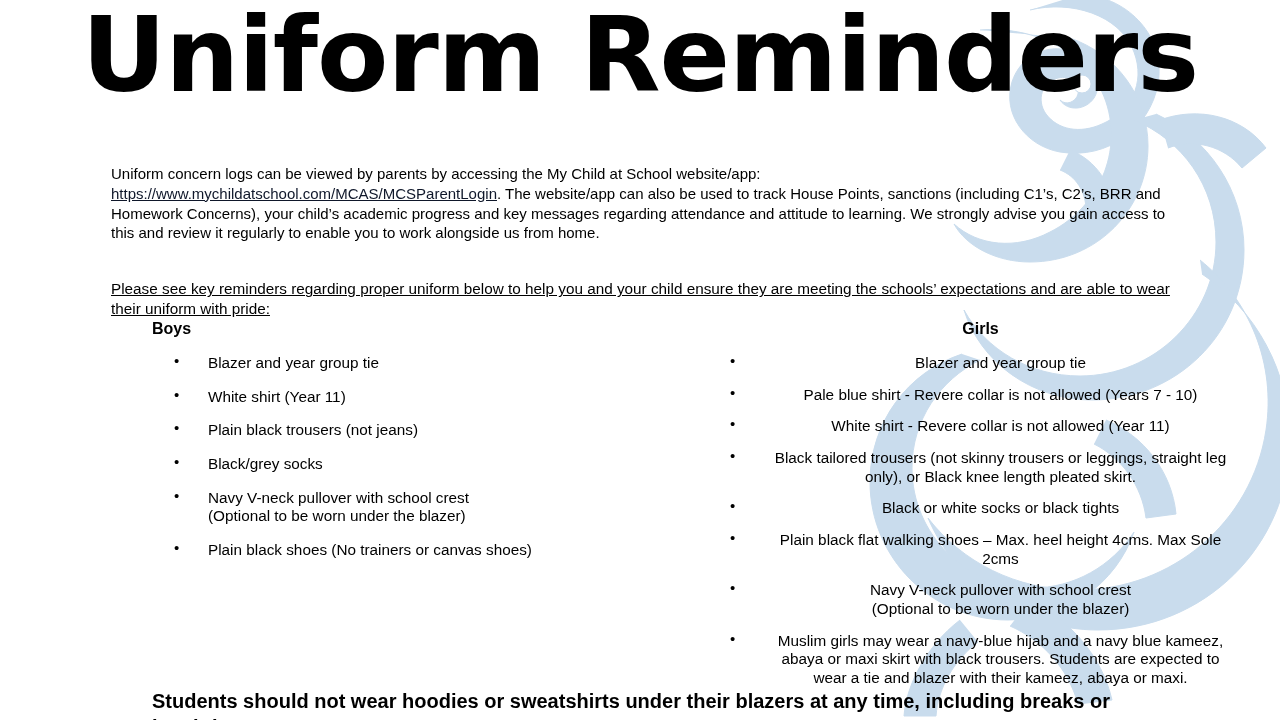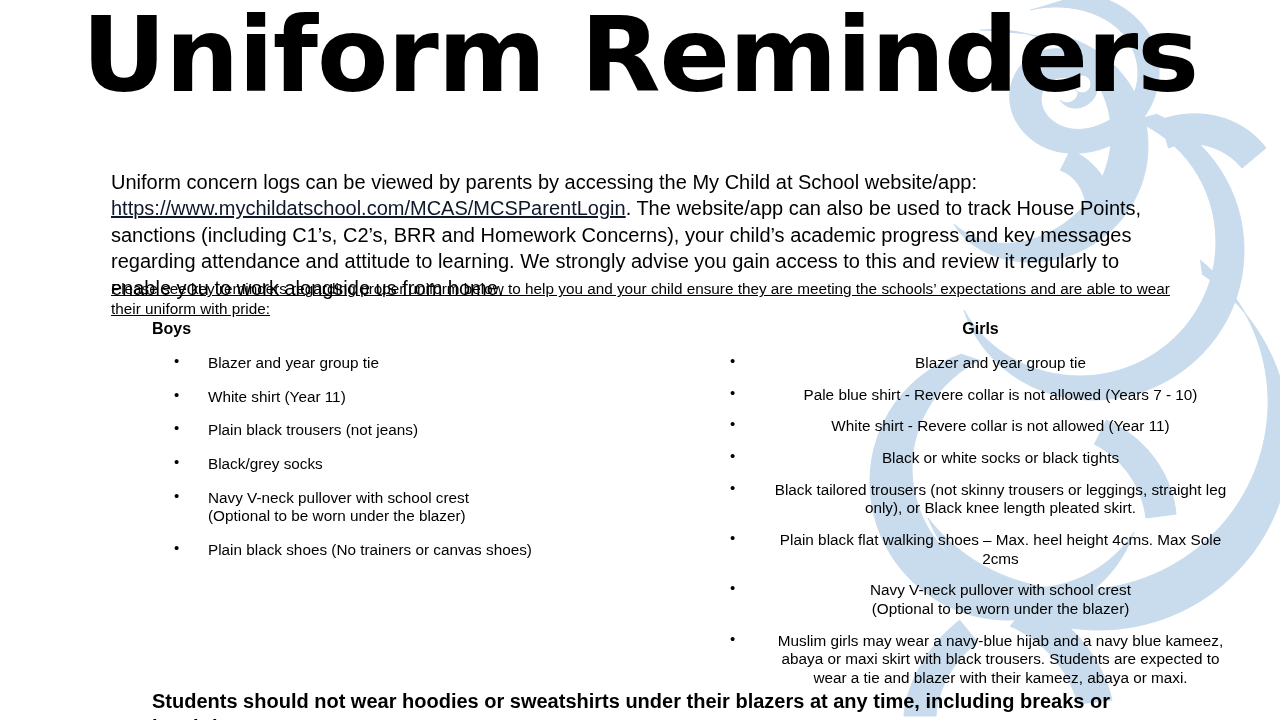--- a/index.html
+++ b/index.html
@@ -49,21 +49,21 @@
     letter-spacing: -1px;
     color: #000000;
     white-space: nowrap;
   }
 
   .intro {
     position: absolute;
     left: 111px;
     top: 149px;
     width: 1065px;
-    font-size: 20px;
+    font-size: 15px;
     line-height: 1.32;
     color: #000000;
   }
 
   .intro a {
     color: #0f172a;
     text-decoration: underline;
   }
 
   .please {
@@ -164,22 +164,22 @@
       <li>Plain black shoes (No trainers or canvas shoes)</li>
     </ul>
   </div>
 
   <div class="col col-girls">
     <div class="col-heading">Girls</div>
     <ul class="items">
       <li>Blazer and year group tie</li>
       <li>Pale blue shirt - Revere collar is not allowed (Years 7 - 10)</li>
       <li>White shirt - Revere collar is not allowed (Year 11)</li>
+      <li>Black tailored trousers (not skinny trousers or leggings, straight leg only), or Black knee length pleated skirt.</li>
       <li>Black or white socks or black tights</li>
-      <li>Black tailored trousers (not skinny trousers or leggings, straight leg only), or Black knee length pleated skirt.</li>
       <li>Plain black flat walking shoes – Max. heel height 4cms. Max Sole 2cms</li>
       <li style="white-space: pre-line;">Navy V-neck pullover with school crest
 (Optional to be worn under the blazer)</li>
       <li>Muslim girls may wear a navy-blue hijab and a navy blue kameez, abaya or maxi skirt with black trousers. Students are expected to wear a tie and blazer with their kameez, abaya or maxi.</li>
     </ul>
   </div>
 
   <p class="footer-note">
     <b>Students should not wear hoodies or sweatshirts under their blazers at any time, including breaks or lunchtimes</b><span>.</span>
   </p>

